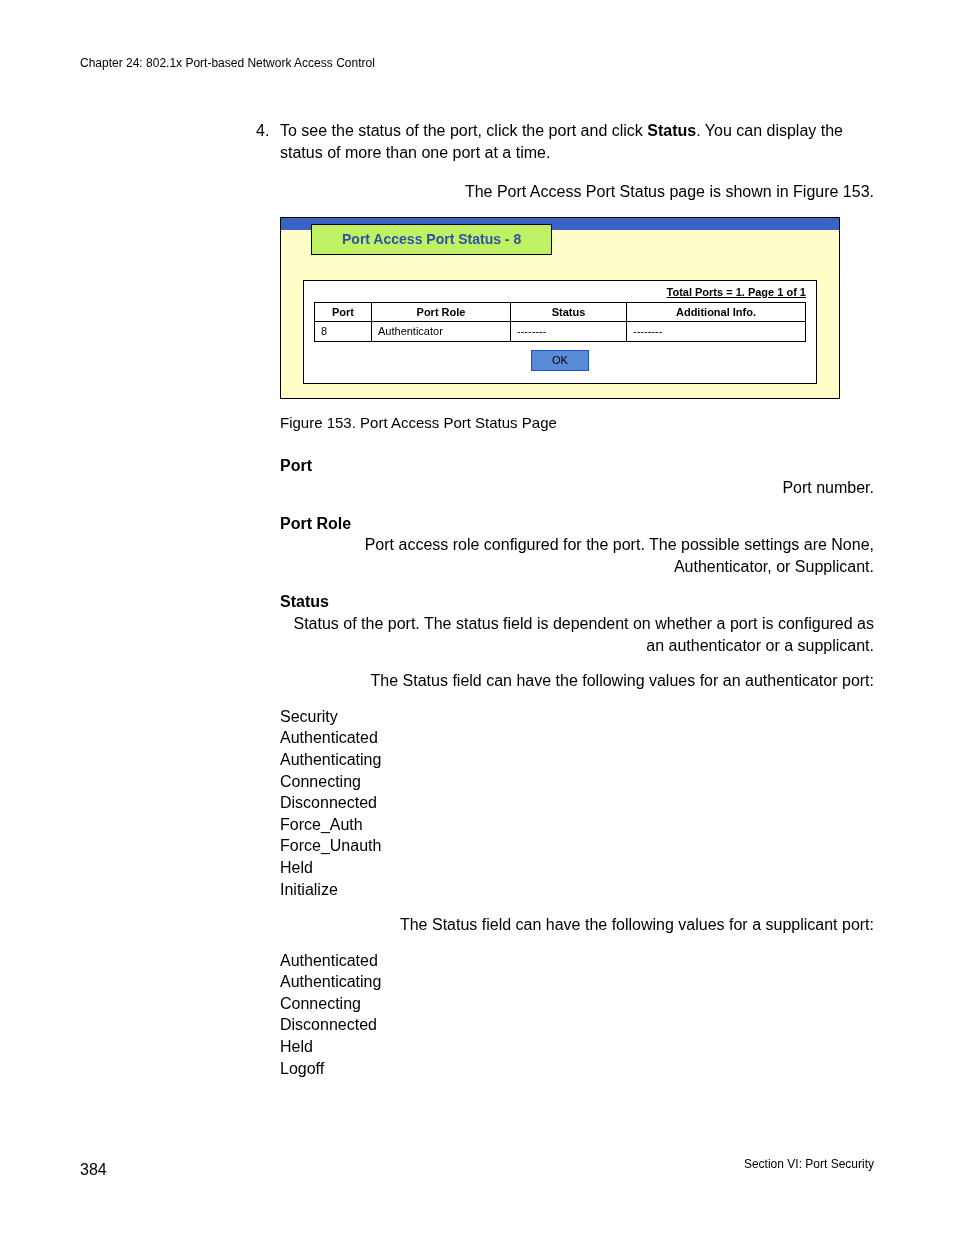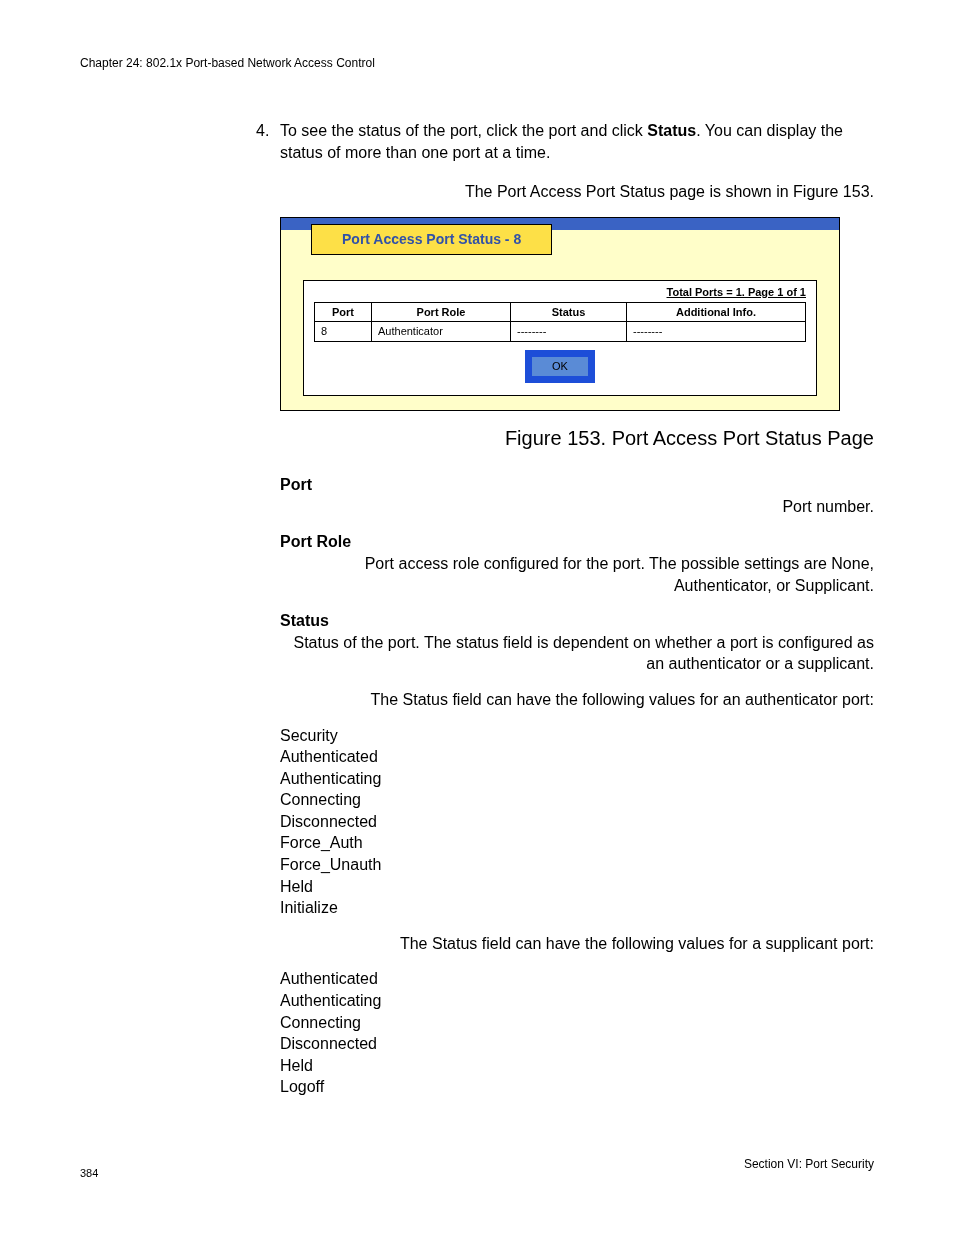--- a/index.html
+++ b/index.html
@@ -56,21 +56,21 @@
   }
   .fig-titlewrap {
     position: relative;
     margin-top: 12px;
     margin-left: 30px;
     height: 30px;
   }
   .fig-title {
     display: inline-block;
     border: 1px solid #000;
-    background: #fde047;
+    background: #bef264;
     color: #3151a8;
     font-family: Verdana, Arial, sans-serif;
     font-weight: bold;
     font-size: 14px;
     padding: 5px 30px;
     position: relative;
     top: -6px;
   }
   .fig-inner {
     margin: 20px 22px 0 22px;
@@ -109,48 +109,48 @@
   .col-role  { width: 130px; }
   .col-status{ }
   .col-info  { width: 170px; }
   .fig-ok-row {
     text-align: center;
     margin-top: 8px;
   }
   .fig-ok {
     display: inline-block;
     background: #5a8bd6;
-    border: 7px solid #1d4ed8;
+    border: 1px solid #1d4ed8;
     font-family: Verdana, Arial, sans-serif;
     font-size: 11px;
     padding: 2px 20px;
     color: #000;
     user-select: none;
   }
   .fig-caption {
-    text-align: right;
+    text-align: left;
     margin: 14px 0 22px 0;
-    font-size: 20px;
+    font-size: 15px;
   }
   .section-label {
     font-weight: bold;
     margin-top: 14px;
   }
   .para {
     margin: 0 0 14px 0;
     text-align: right;
   }
   .item-list div {
     line-height: 1.35;
   }
   .footer-left {
     position: absolute;
     left: 80px;
     bottom: 56px;
-    font-size: 11px;
+    font-size: 16px;
   }
   .footer-right {
     position: absolute;
     right: 80px;
     bottom: 64px;
     font-size: 12px;
   }
   .strong { font-weight: bold; }
 </style>
 </head>

